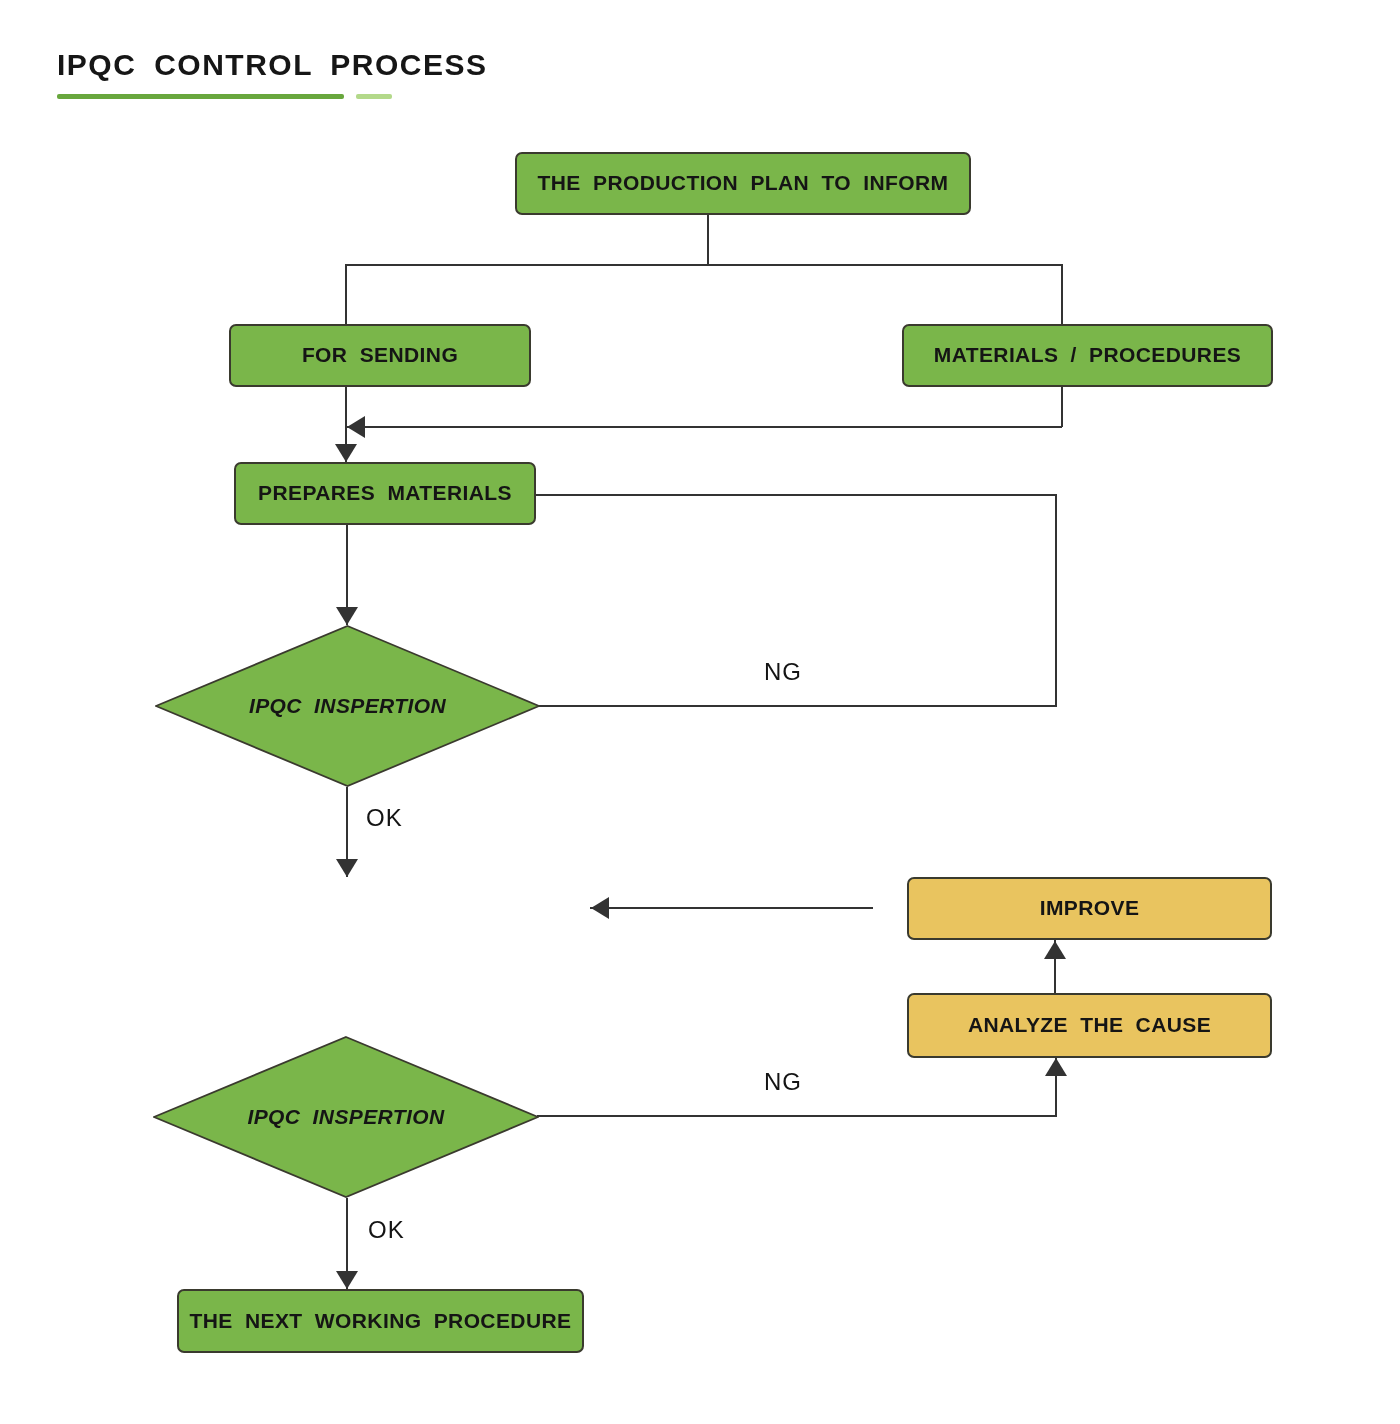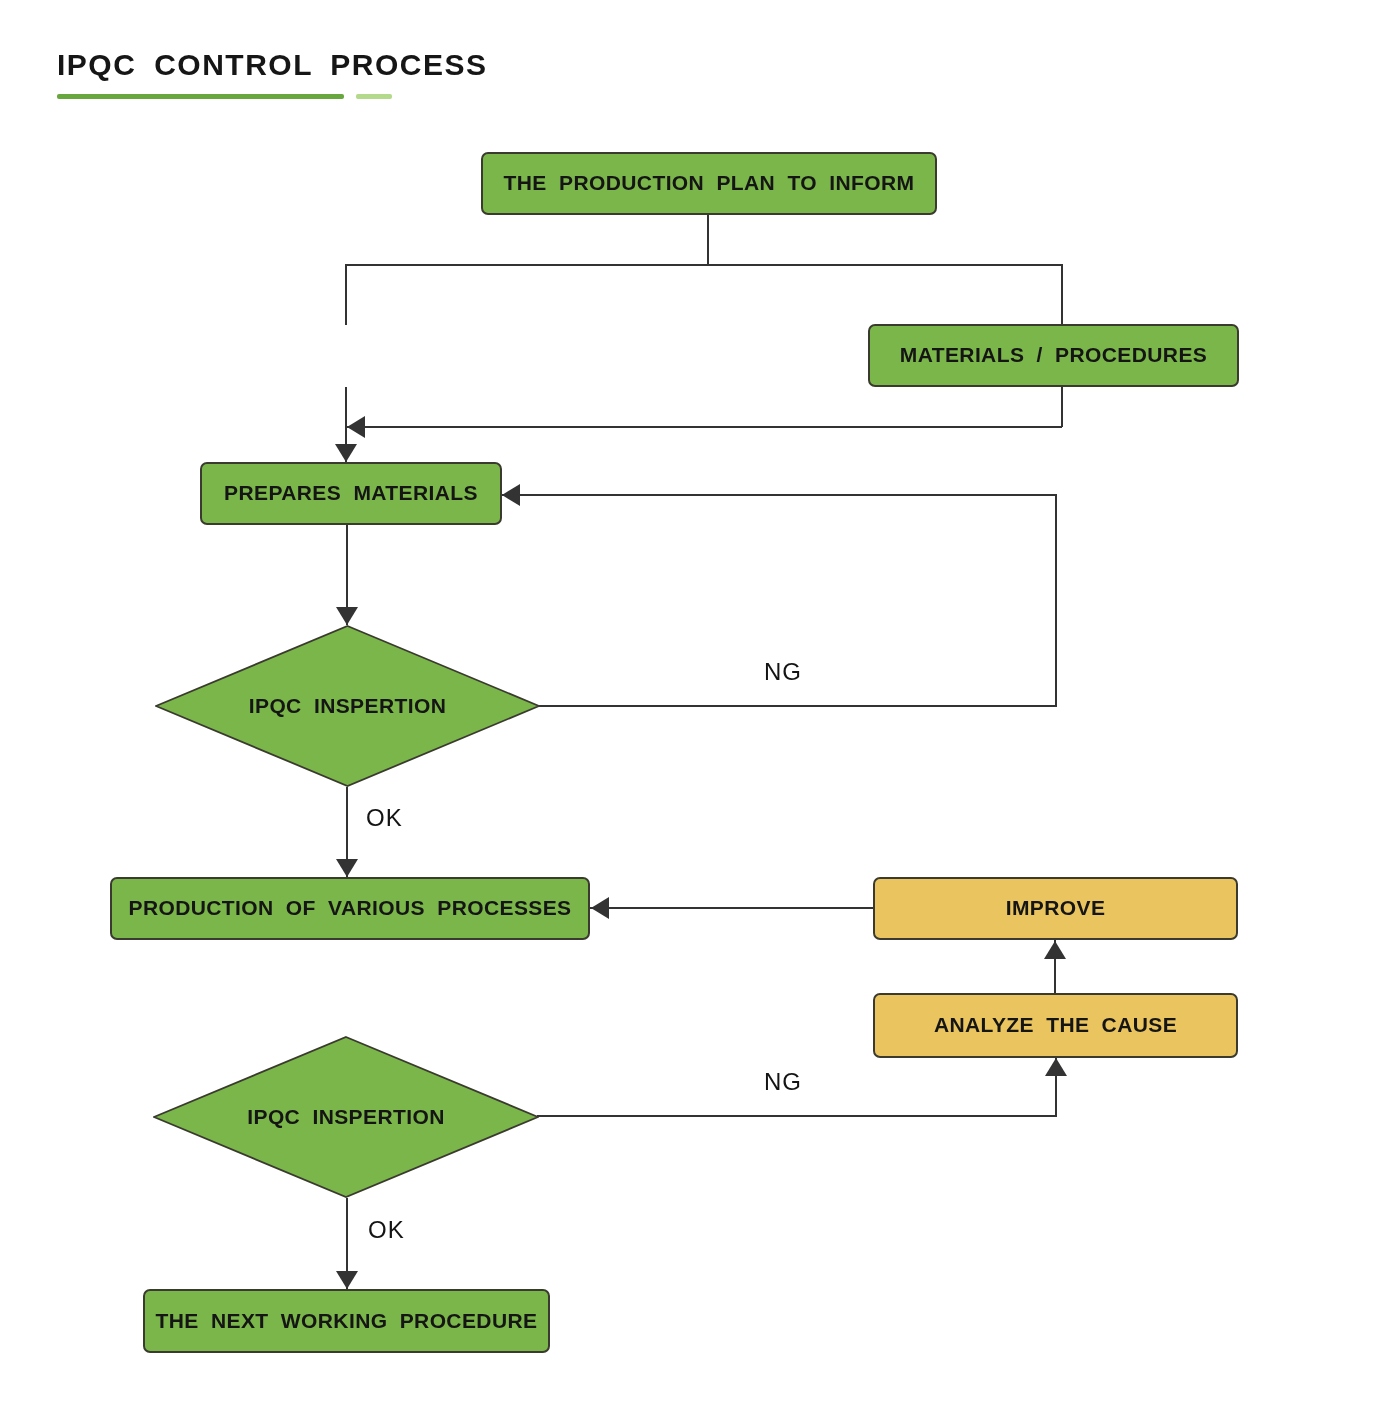--- a/index.html
+++ b/index.html
@@ -30,25 +30,25 @@
 
   .node{
     position:absolute;
     display:flex;align-items:center;justify-content:center;
     background:var(--green);
     border:2px solid var(--border);
     border-radius:7px;
     box-sizing:border-box;
     font-size:21px;font-weight:600;color:var(--ink);
     letter-spacing:0.4px;word-spacing:6px;
-    text-align:center;line-height:1.15;
+    text-align:center;line-height:1.15;margin-left:34px;
   }
   .node.yellow{background:var(--yellow);}
 
-  .diamond{position:absolute;}
+  .diamond{position:absolute;font-style:italic;}
   .diamond svg{position:absolute;left:0;top:0;display:block;}
   .diamond .dlabel{
     position:absolute;left:0;top:0;right:0;bottom:0;
     display:flex;align-items:center;justify-content:center;
     font-size:21px;font-weight:600;color:var(--ink);
     letter-spacing:0.4px;word-spacing:6px;
   }
 
   .line{position:absolute;background:var(--line);}
   .ah{position:absolute;width:0;height:0;}
@@ -102,26 +102,26 @@
 
   <div class="line" style="left:537px;top:1115px;width:520px;height:2px"></div>
   <div class="line" style="left:1055px;top:1058px;width:2px;height:59px"></div>
   <div class="ah ah-up" style="left:1045px;top:1058px"></div>
 
   <div class="line" style="left:346px;top:1198px;width:2px;height:91px"></div>
   <div class="ah ah-down" style="left:336px;top:1271px"></div>
 
   <div class="node" style="left:481px;top:152px;width:456px;height:63px">THE PRODUCTION PLAN TO INFORM</div>
 
+  <div class="node" style="left:195px;top:324px;width:302px;height:63px">FOR SENDING</div>
 
   <div class="node" style="left:868px;top:324px;width:371px;height:63px">MATERIALS / PROCEDURES</div>
 
   <div class="node" style="left:200px;top:462px;width:302px;height:63px">PREPARES MATERIALS</div>
 
-  <div class="node" style="left:110px;top:877px;width:480px;height:63px">PRODUCTION OF VARIOUS PROCESSES</div>
 
   <div class="node yellow" style="left:873px;top:993px;width:365px;height:65px">ANALYZE THE CAUSE</div>
 
   <div class="node yellow" style="left:873px;top:877px;width:365px;height:63px">IMPROVE</div>
 
   <div class="node" style="left:143px;top:1289px;width:407px;height:64px">THE NEXT WORKING PROCEDURE</div>
 
   <div class="diamond" style="left:155px;top:625px;width:385px;height:162px">
     <svg width="385" height="162" viewBox="0 0 385 162">
       <polygon points="192.5,1 384,81 192.5,161 1,81" fill="var(--green)" stroke="var(--border)" stroke-width="1.8"></polygon>

